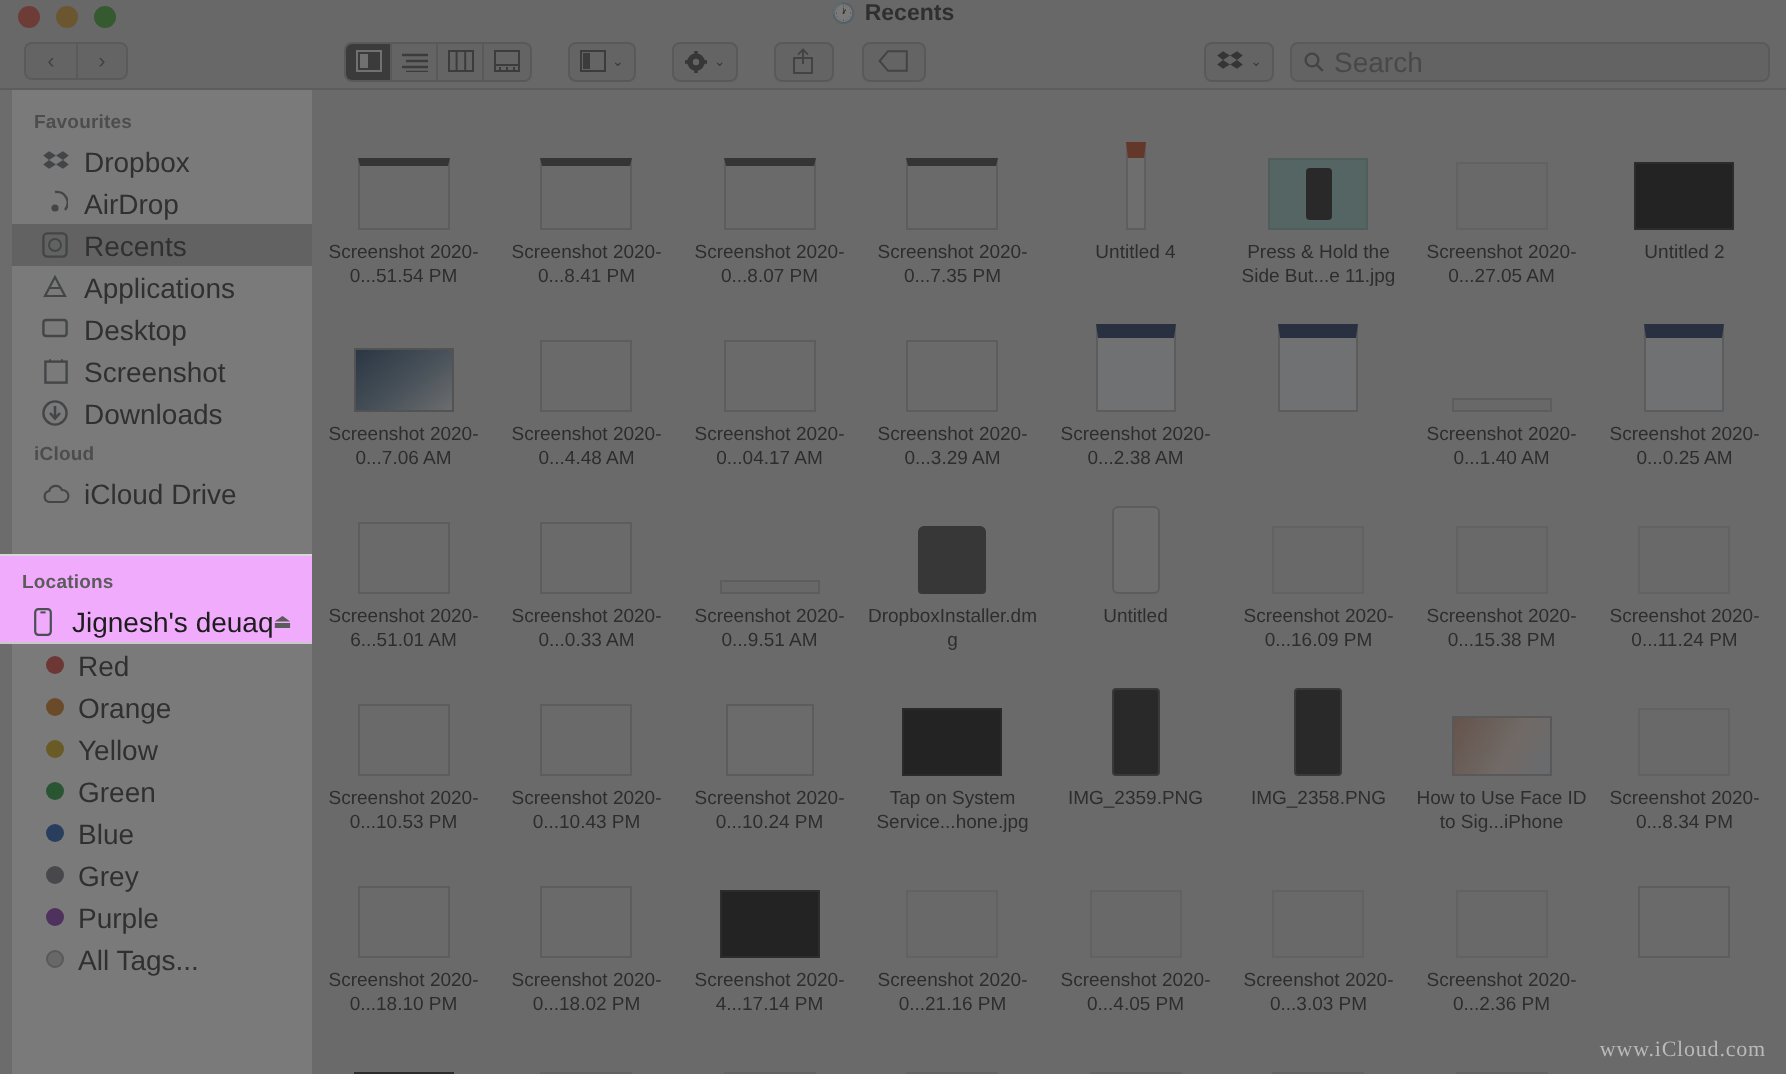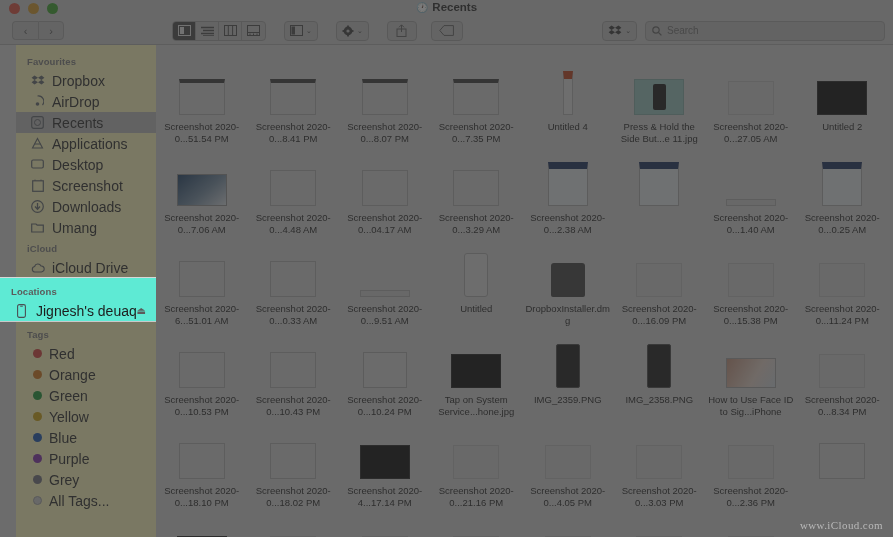--- a/index.html
+++ b/index.html
@@ -79,27 +79,27 @@
   .chev { font-size: 7px; color: #575757; }
 
   
   #searchbox {
     height: 20px; width: 240px;
     background: #c2c2c2;
     border: 1px solid #aaaaaa; border-radius: 4px;
     display: flex; align-items: center; gap: 5px;
     padding: 0 6px;
   }
-  #searchbox .ph { font-size: 10px; color: #7d7d7d; }
+  #searchbox .ph { font-size: 14px; color: #7d7d7d; }
 
   
   #sidebar {
-    position: absolute; top: 45px; left: 16px;
+    position: absolute; top: 45px; left: 6px;
     width: 155px; height: 492px;
-    background: #fef9c3;
+    background: #ffffff;
     border-right: 3px solid #a21caf;
     padding-top: 6px;
     overflow: hidden;
   }
   .sb-header {
     font-size: 9.5px; color: #8a8a8a; font-weight: bold;
     padding: 5px 0 3px 11px; letter-spacing: .1px;
   }
   .sb-item {
     height: 21px; display: flex; align-items: center;
@@ -113,21 +113,21 @@
     color: #6f7479;
   }
   .eject { position: absolute; right: 10px; font-size: 10px; color: #5b5b5b; }
   .tagdot { width: 9px; height: 9px; border-radius: 50%; margin-left: 3px; }
   .tagdot.empty { background: #cfcfcf; border: 1px solid #a8a8a8; }
 
   
   #locations-band {
     position: absolute; left: 0; top: 277px;
     width: 156px; height: 45px;
-    background: #5eead4;
+    background: #f0abfc;
     border-top: 1px solid #d7d7d7;
     border-bottom: 1px solid #c9c9c9;
     z-index: 30;
     padding-top: 3px;
   }
   #locations-band .sb-header { color: #5b5b5b; }
   #locations-band .sb-label  { color: #1d1d1d; }
   #locations-band .sb-ico    { color: #4a4f54; }
 
   
@@ -367,28 +367,20 @@
       <span class="sb-ico">
         <svg width="13" height="13" viewBox="0 0 13 13">
             <circle cx="6.5" cy="6.5" r="5.8" fill="none" stroke="currentColor" stroke-width="1.2"></circle>
             <line x1="6.5" y1="3" x2="6.5" y2="9" stroke="currentColor" stroke-width="1.3"></line>
             <polyline points="4,6.5 6.5,9.3 9,6.5" fill="none" stroke="currentColor" stroke-width="1.3"></polyline>
           </svg>
       </span>
       <span class="sb-label">Downloads</span>
     </div>
 
-    <div class="sb-item">
-      <span class="sb-ico">
-        <svg width="13" height="11" viewBox="0 0 13 11">
-            <path d="M0.7 2 L5 2 L6.2 3.2 L12.3 3.2 L12.3 10 L0.7 10 Z" fill="none" stroke="currentColor" stroke-width="1.2"></path>
-          </svg>
-      </span>
-      <span class="sb-label">Umang</span>
-    </div>
 
     <div class="sb-header">iCloud</div>
     <div class="sb-item">
       <span class="sb-ico">
         <svg width="14" height="10" viewBox="0 0 14 10">
             <path d="M3.6 9 A2.8 2.8 0 0 1 3.6 3.5 A3.4 3.4 0 0 1 10 3 A2.8 2.8 0 0 1 10.4 9 Z" fill="none" stroke="currentColor" stroke-width="1.1"></path>
           </svg>
       </span>
       <span class="sb-label">iCloud Drive</span>
     </div>
@@ -398,38 +390,38 @@
     <div class="sb-header">Tags</div>
     <div class="sb-item">
       <span class="tagdot" style="background:#d94f4a"></span>
       <span class="sb-label">Red</span>
     </div>
     <div class="sb-item">
       <span class="tagdot" style="background:#d8822c"></span>
       <span class="sb-label">Orange</span>
     </div>
     <div class="sb-item">
+      <span class="tagdot" style="background:#d2aa22"></span>
+      <span class="sb-label">Yellow</span>
+    </div>
+    <div class="sb-item">
       <span class="tagdot" style="background:#2f9e45"></span>
       <span class="sb-label">Green</span>
     </div>
     <div class="sb-item">
-      <span class="tagdot" style="background:#d2aa22"></span>
-      <span class="sb-label">Yellow</span>
-    </div>
-    <div class="sb-item">
       <span class="tagdot" style="background:#2b62b5"></span>
       <span class="sb-label">Blue</span>
     </div>
     <div class="sb-item">
+      <span class="tagdot" style="background:#7c7c86"></span>
+      <span class="sb-label">Grey</span>
+    </div>
+    <div class="sb-item">
       <span class="tagdot" style="background:#8b3fb0"></span>
       <span class="sb-label">Purple</span>
-    </div>
-    <div class="sb-item">
-      <span class="tagdot" style="background:#7c7c86"></span>
-      <span class="sb-label">Grey</span>
     </div>
     <div class="sb-item">
       <span class="tagdot empty"></span>
       <span class="sb-label">All Tags...</span>
     </div>
   </div>
 
   <div id="content">
     <div class="grid" id="grid">
         <div class="cell">
@@ -558,29 +550,29 @@
         </div>
         <div class="cell">
           <div class="thumb">
             <div class="t-thin"></div>
           </div>
           <div class="caption">Screenshot
 2020-0...9.51 AM</div>
         </div>
         <div class="cell">
           <div class="thumb">
+            <div class="t-dmg"></div>
+          </div>
+          <div class="caption">DropboxInstaller.dmg</div>
+        </div>
+        <div class="cell">
+          <div class="thumb">
             <div class="t-phone"></div>
           </div>
           <div class="caption">Untitled</div>
-        </div>
-        <div class="cell">
-          <div class="thumb">
-            <div class="t-dmg"></div>
-          </div>
-          <div class="caption">DropboxInstaller.dmg</div>
         </div>
         <div class="cell">
           <div class="thumb">
             <div class="t-faint"></div>
           </div>
           <div class="caption">Screenshot
 2020-0...16.09 PM</div>
         </div>
         <div class="cell">
           <div class="thumb">

